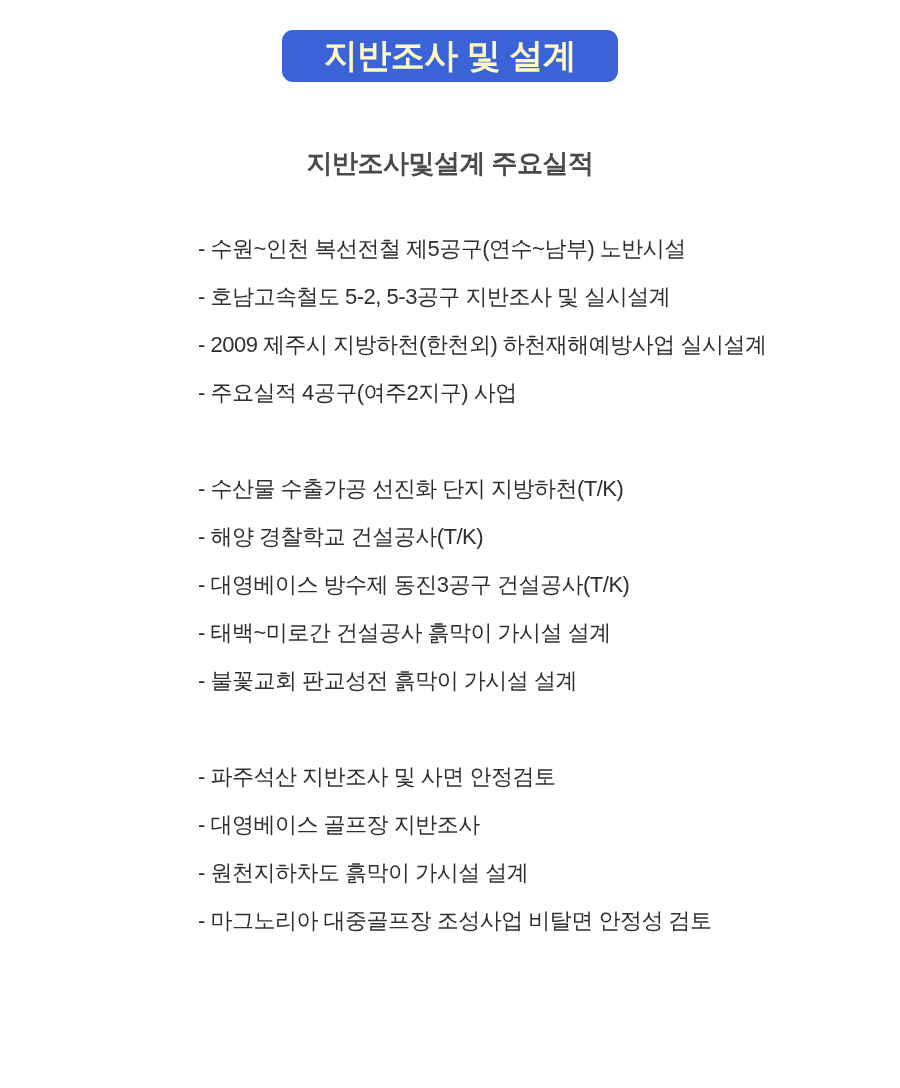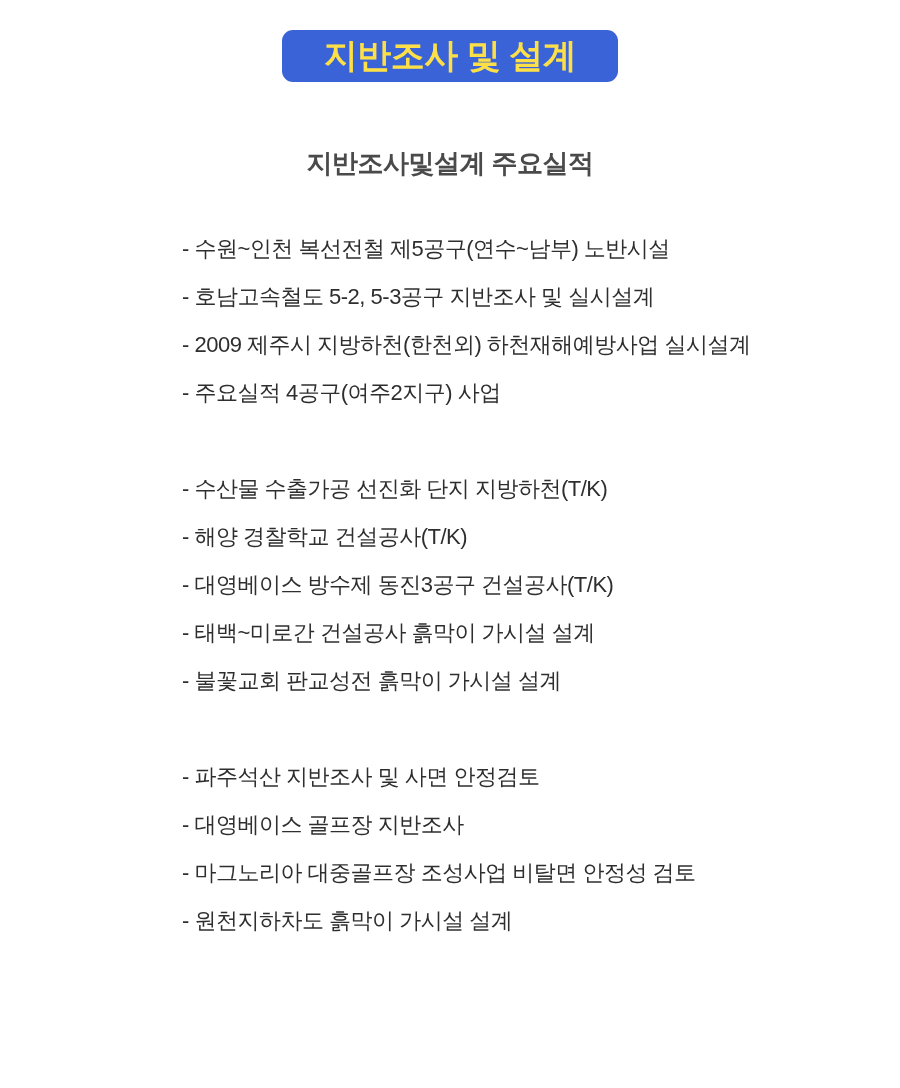--- a/index.html
+++ b/index.html
@@ -15,21 +15,21 @@
     font-family: "Liberation Sans", "DejaVu Sans", sans-serif;
     overflow: hidden;
   }
   .badge-row {
     display: flex;
     justify-content: center;
     padding-top: 30px;
   }
   .title-badge {
     background: #3B63D8;
-    color: #fde047;
+    color: #fef9c3;
     font-size: 34px;
     font-weight: bold;
     letter-spacing: -0.5px;
     padding: 8px 42px 10px 42px;
     border-radius: 11px;
     line-height: 1.0;
     white-space: nowrap;
   }
   .subtitle {
     margin-top: 64px;
@@ -40,21 +40,21 @@
     letter-spacing: -0.5px;
   }
   .project-list {
     margin-top: 44px;
     padding-left: 182px;
     padding-right: 60px;
     font-size: 22px;
     color: #2E2E2E;
   }
   .project-group {
-    margin: 0 0 48px 0;
+    margin: 0 0 48px 16px;
     padding: 0;
     list-style: none;
   }
   .project-group:last-child {
     margin-bottom: 0;
   }
   .project-item {
     height: 48px;
     display: flex;
     align-items: center;
@@ -86,18 +86,18 @@
       <li class="project-item">- 수산물 수출가공 선진화 단지 지방하천(T/K)</li>
       <li class="project-item">- 해양 경찰학교 건설공사(T/K)</li>
       <li class="project-item">- 대영베이스 방수제 동진3공구 건설공사(T/K)</li>
       <li class="project-item">- 태백~미로간 건설공사 흙막이 가시설 설계</li>
       <li class="project-item">- 불꽃교회 판교성전 흙막이 가시설 설계</li>
     </ul>
 
     <ul class="project-group">
       <li class="project-item">- 파주석산 지반조사 및 사면 안정검토</li>
       <li class="project-item">- 대영베이스 골프장 지반조사</li>
+      <li class="project-item">- 원천지하차도 흙막이 가시설 설계</li>
       <li class="project-item">- 마그노리아 대중골프장 조성사업 비탈면 안정성 검토</li>
-      <li class="project-item">- 원천지하차도 흙막이 가시설 설계</li>
     </ul>
 
   </div>
 </div>
 
 </body></html>

